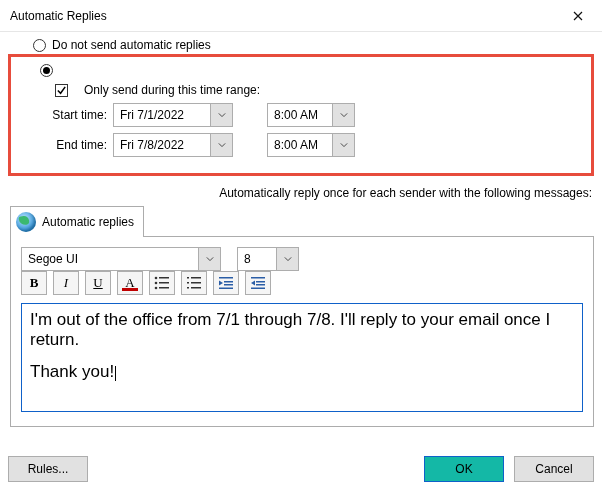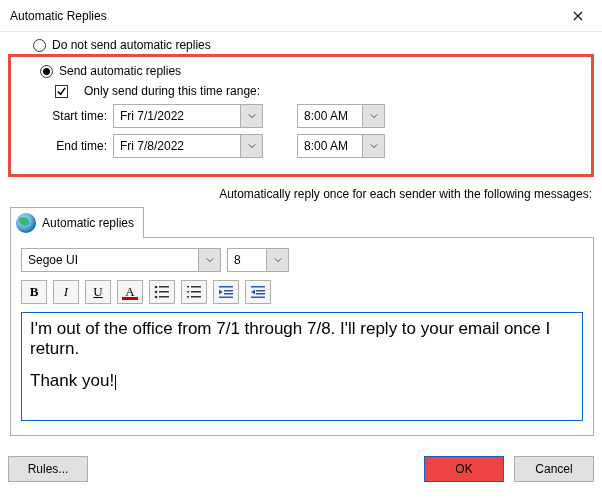--- a/index.html
+++ b/index.html
@@ -59,41 +59,41 @@
   .combo {
     display: flex; align-items: center; justify-content: space-between;
     background: #fff; border: 1px solid #adadad; height: 24px;
   }
   .combo .val { padding-left: 6px; font-size: 12px; }
   .combo .arrow {
     width: 22px; height: 100%; display: flex; align-items: center; justify-content: center;
     background: #e1e1e1; border-left: 1px solid #adadad;
   }
   .combo .arrow svg { width: 8px; height: 8px; }
-  .date-combo { width: 150px; margin-right: 34px; }
+  .date-combo { width: 120px; margin-right: 34px; }
   .time-combo { width: 88px; }
   .section-label { margin: 10px 2px 6px 4px; text-align: right; }
   .tab-strip { display: flex; align-items: flex-end; margin-top: 4px; position: relative; margin-left: 2px; }
   .tab {
     border: 1px solid #acacac; border-bottom: none;
     padding: 5px 9px 5px 5px;
     display: flex; align-items: center; gap: 6px;
     background: #fff; position: relative; z-index: 2;
   }
   .tab .globe {
     width: 20px; height: 20px; background: radial-gradient(circle at 40% 35%, #bfe6ff 0%, #2a8fd6 70%);
     border-radius: 50%; position: relative; box-shadow: inset -2px -2px 3px rgba(0,0,0,0.25);
   }
   .tab .globe::after {
     content: ""; position: absolute; width: 10px; height: 9px; background: #3bb86f; border-radius: 3px 6px 4px 8px; top: 4px; left: 3px; transform: rotate(-8deg);
   }
   .tab-panel {
     border: 1px solid #acacac; margin-left: 2px; margin-top: -1px; padding: 10px 10px 14px 10px; background: #fff; position: relative; z-index: 1;
   }
-  .format-row { display: flex; gap: 6px; margin-bottom: 8px; }
+  .format-row { display: flex; gap: 16px; margin-bottom: 0; }
   .font-combo { width: 200px; }
   .size-combo { width: 62px; }
   .toolbar-row { display: flex; gap: 6px; margin-bottom: 8px; }
   .tbtn {
     width: 26px; height: 24px; border: 1px solid #adadad; background: #f5f5f5;
     display: flex; align-items: center; justify-content: center;
     font-family: "Times New Roman", serif;
   }
   .tbtn span { font-size: 13px; }
   .font-color-btn { position: relative; }
@@ -105,21 +105,21 @@
   .caret { display: inline-block; width: 0; height: 15px; border-left: 1px solid #000; vertical-align: text-bottom; margin-left: 1px; }
   .button-bar {
     position: absolute; bottom: 18px; left: 8px; right: 8px;
     display: flex; align-items: center;
   }
   .btn {
     min-width: 80px; height: 26px; border: 1px solid #adadad; background: #e1e1e1;
     display: flex; align-items: center; justify-content: center; font-size: 12px;
   }
   .button-bar .spacer { flex: 1; }
-  .btn.primary { border: 1px solid #0f61c9; background: #ef4444; margin-right: 10px; }
+  .btn.primary { border: 1px solid #0f61c9; background: #14b8a6; margin-right: 10px; }
 </style>
 </head>
 <body>
 
 <div class="titlebar">
   <div class="title">Automatic Replies</div>
   <div class="spacer"></div>
   <div class="close-btn">
     <svg viewBox="0 0 10 10">
         <path d="M1 1 L9 9 M9 1 L1 9" stroke="#111" stroke-width="1.2" fill="none"></path>
@@ -129,21 +129,20 @@
 
 <div class="content">
   <div class="radio-row">
     <div class="radio-outer"></div>
     <div>Do not send automatic replies</div>
   </div>
 
   <div class="highlight">
     <div class="radio-row" style="margin-left:0;">
       <div class="radio-outer checked"></div>
-      <div>Send automatic replies</div>
     </div>
 
     <div class="checkbox-row">
       <div class="chk checked">
         <svg viewBox="0 0 12 12">
             <path d="M2 6 L5 9 L10 2" stroke="#000" stroke-width="1.6" fill="none"></path>
           </svg>
       </div>
       <div>Only send during this time range:</div>
     </div>

